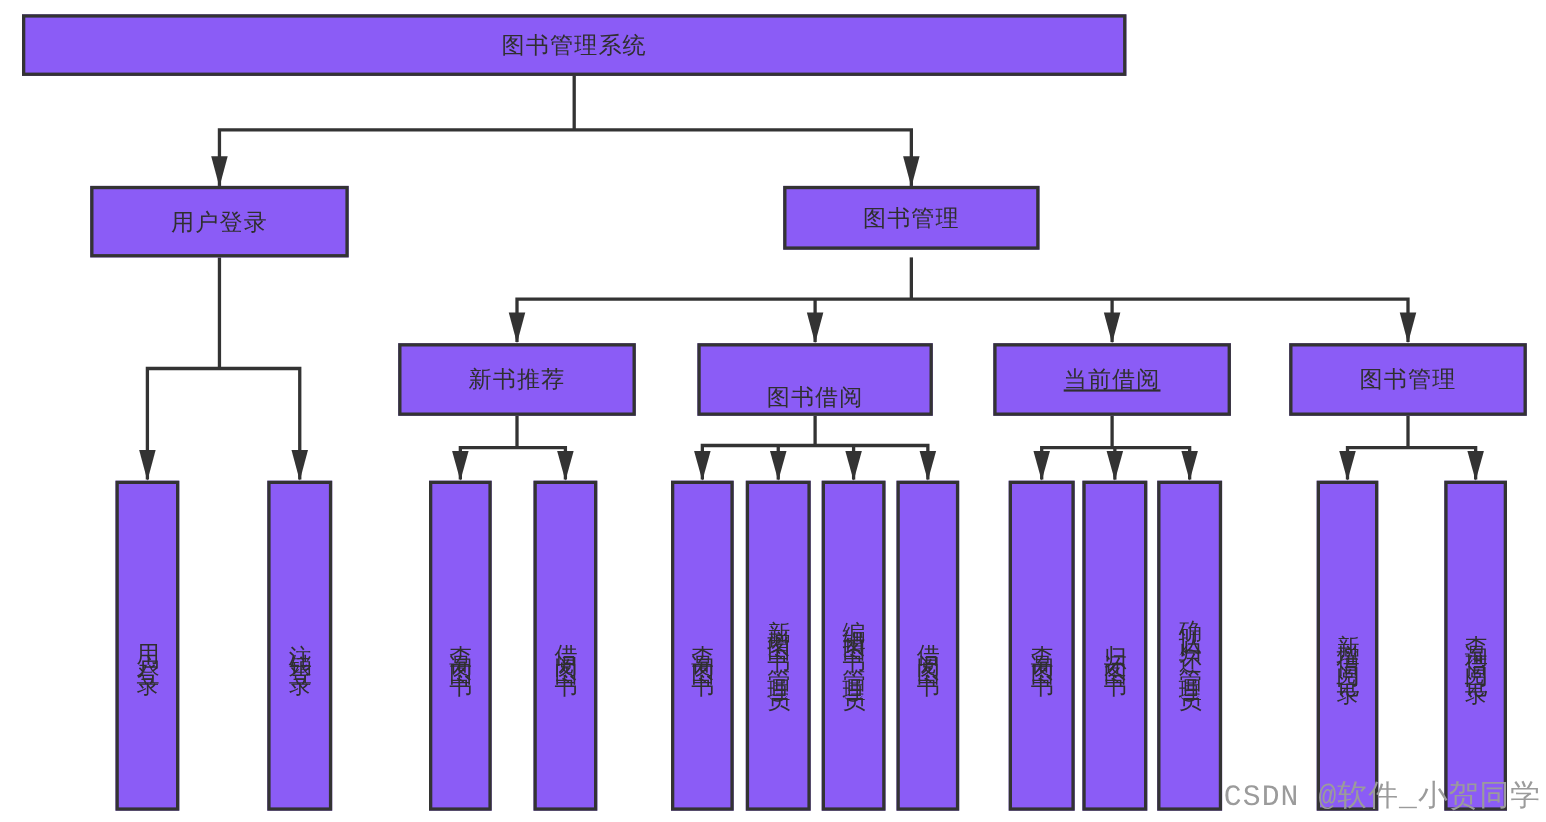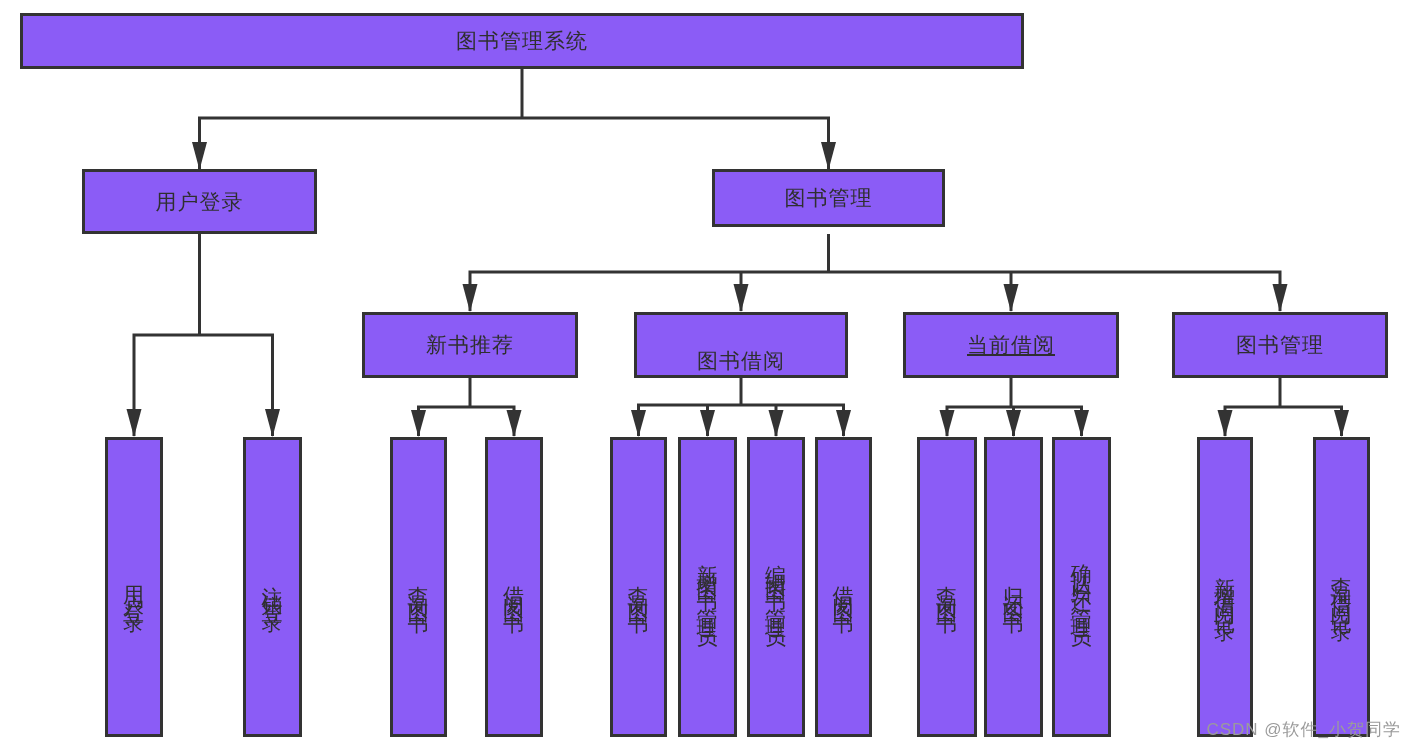--- a/index.html
+++ b/index.html
@@ -51,25 +51,26 @@
     font-size: 21px;
     letter-spacing: 9px;
     color: var(--text);
     line-height: 1;
   }
 
   .watermark {
     position: absolute;
     right: 4px;
     bottom: 6px;
-    font-size: 17px;
+    font-size: 27px;
     color: var(--wm);
     z-index: 5;
     letter-spacing: 1px;
     white-space: nowrap;
+    font-family: Liberation Mono, monospace;
   }
 </style>
 </head>
 <body>
 
 <div class="canvas">
 
   <svg class="wires" width="1405" height="747" viewBox="0 0 1405 747" aria-hidden="true">
 
     <path class="wire" d="M522 68 L522 118"></path>

